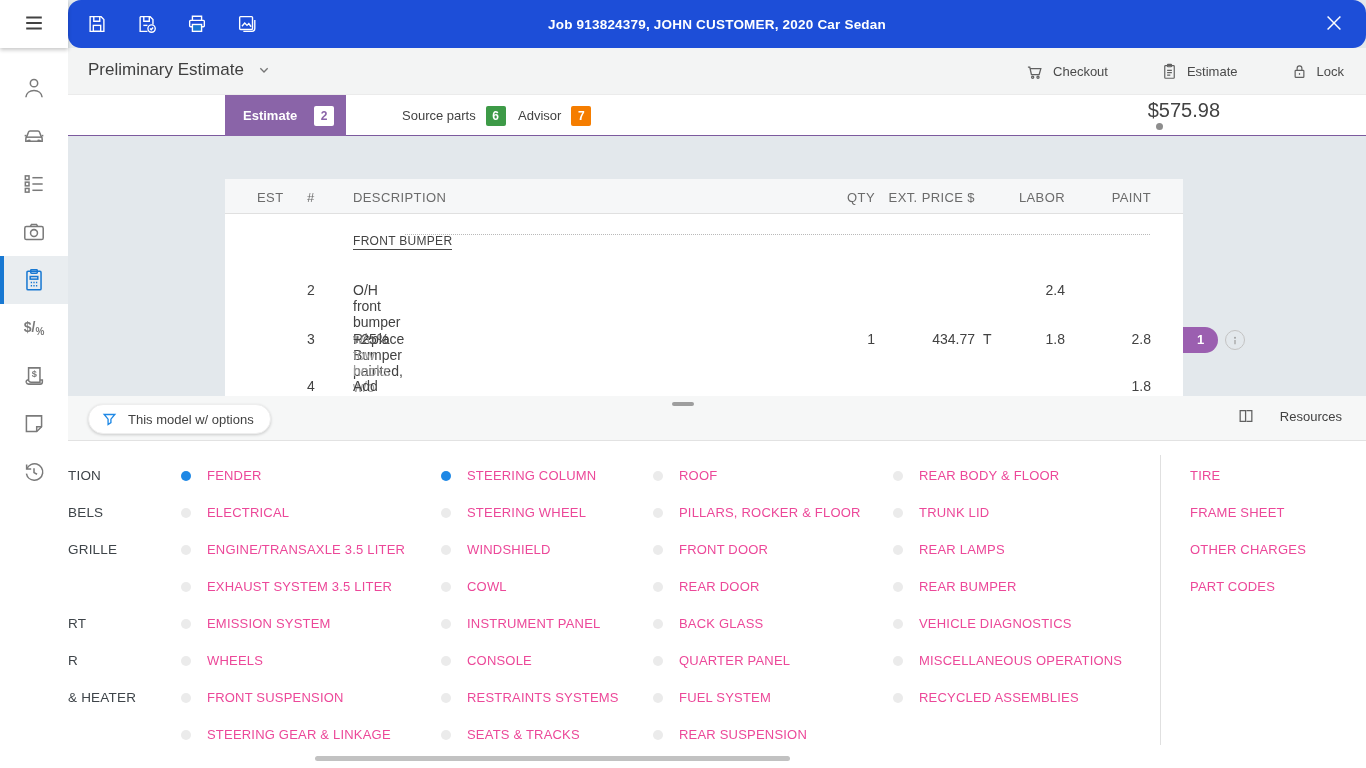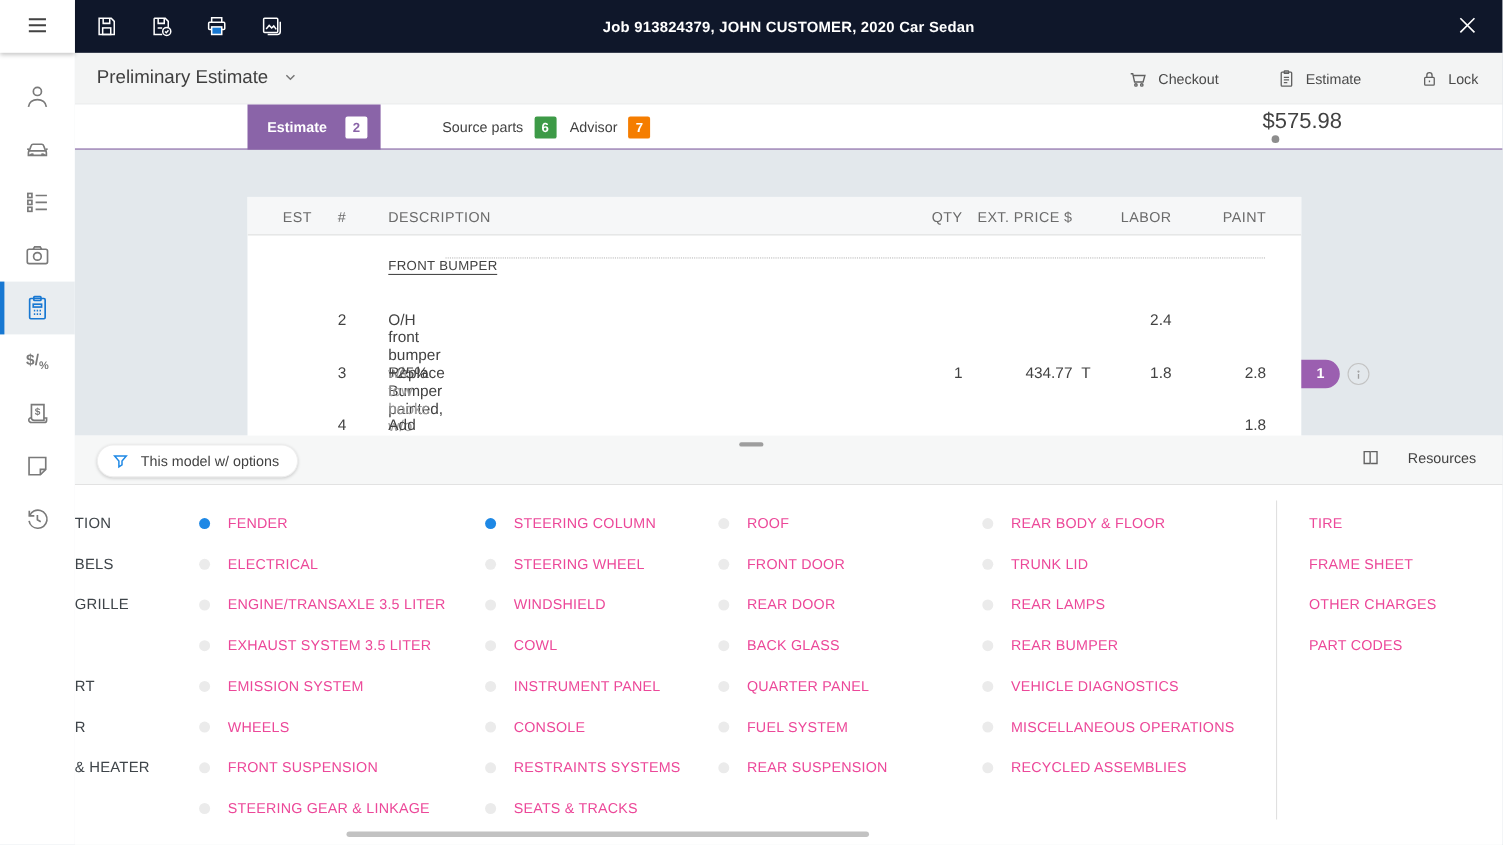--- a/index.html
+++ b/index.html
@@ -1,21 +1,21 @@
 <!DOCTYPE html>
 <html><head>
 <meta charset="utf-8">
 <style>
   * { margin:0; padding:0; box-sizing:border-box; }
   html,body { width:1366px; height:768px; }
   body { font-family:"Liberation Sans", sans-serif; background:#e3e8ec; }
   .screen { position:relative; width:1366px; height:768px; overflow:hidden; background:#e3e8ec; }
 
   
-  .topbar { position:absolute; left:68px; right:0; top:0; height:48px; background:#0f172a; display:flex; align-items:center; z-index:5; }
+  .topbar { position:absolute; left:68px; right:0; top:0; height:48px; background:#1d4ed8; display:flex; align-items:center; z-index:5;border-radius:13px; }
   .tb-icons { display:flex; align-items:center; gap:26px; margin-left:18px; }
   .tb-btn { background:none; border:none; color:#fff; width:24px; height:24px; cursor:pointer; padding:0; }
   .tb-btn svg { display:block; }
   .topbar-title { position:absolute; left:0; right:0; text-align:center; color:#fff; font-size:13.5px; font-weight:bold; letter-spacing:.2px; pointer-events:none; }
   .close-btn { position:absolute; right:20px; top:12px; width:24px; height:24px; background:none; border:none; color:#fff; cursor:pointer; padding:0; }
 
   
   .subheader { position:absolute; left:68px; right:0; top:48px; height:47px; background:#f3f4f4; border-bottom:1px solid #ebebeb; z-index:4; }
   .doc-switcher { position:absolute; left:20px; top:12px; display:flex; align-items:center; gap:12px; color:#3f3f3f; font-size:17px; cursor:pointer; background:none; border:none; font-family:inherit; }
   .doc-switcher svg { color:#757575; }
@@ -351,20 +351,24 @@
           </button>
       </div>
 
       <div class="pcol pcol-3">
         <button class="pitem">
             <span class="pdot"></span>
             <span class="plabel">ROOF</span>
           </button>
         <button class="pitem">
             <span class="pdot"></span>
+            <span class="plabel">PILLARS, ROCKER &amp; FLOOR</span>
+          </button>
+        <button class="pitem">
+            <span class="pdot"></span>
             <span class="plabel">FRONT DOOR</span>
           </button>
         <button class="pitem">
             <span class="pdot"></span>
             <span class="plabel">REAR DOOR</span>
           </button>
         <button class="pitem">
             <span class="pdot"></span>
             <span class="plabel">BACK GLASS</span>
           </button>

